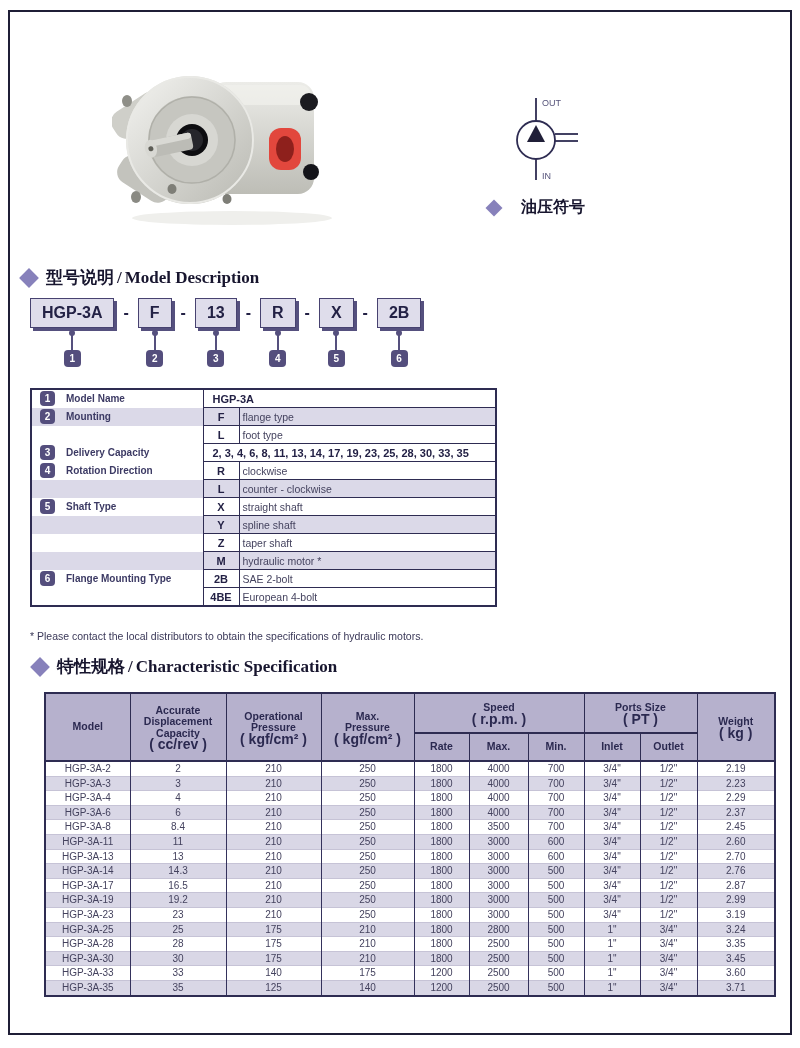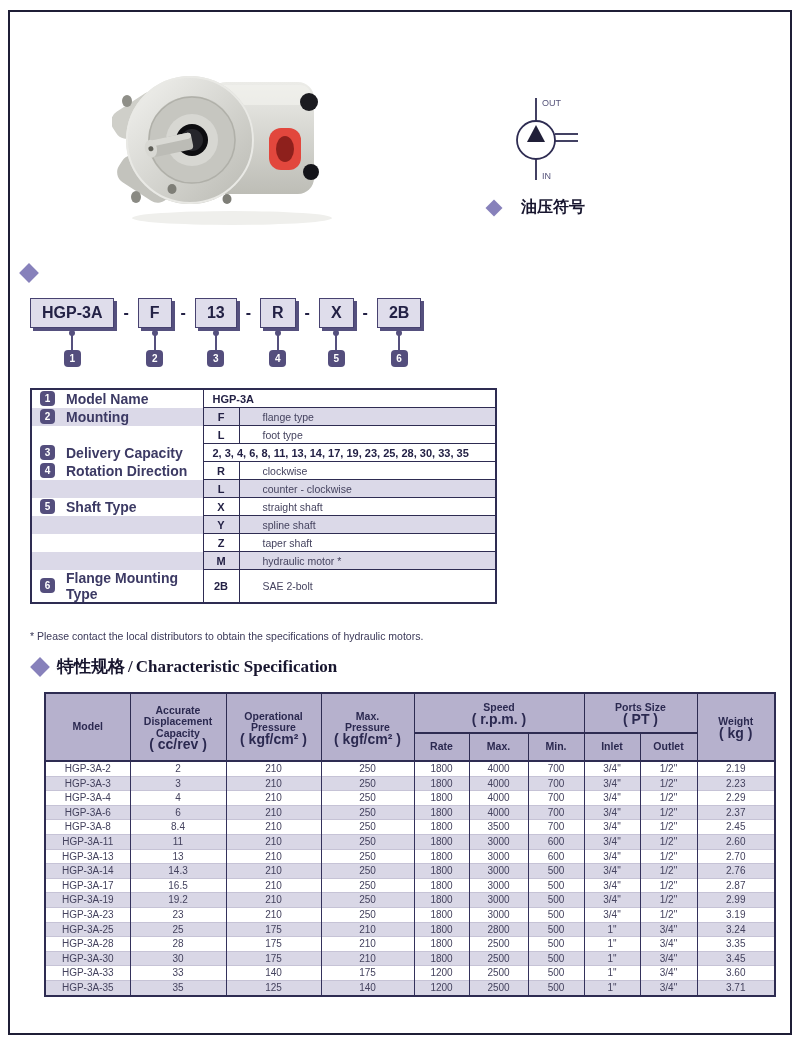--- a/index.html
+++ b/index.html
@@ -37,24 +37,24 @@
 
   
   #model-table{position:absolute;left:30px;top:388px;width:465px;border-collapse:collapse;
                table-layout:fixed;border:2px solid #2e2c52;}
   #model-table td{height:17px;font-size:10.5px;vertical-align:middle;padding:0;}
   #model-table td.lbl{padding-left:5px;}
   #model-table .lbl-inner{display:flex;align-items:center;}
   .row-badge{width:15px;height:15px;border-radius:4px;background:#544e7d;color:#fff;
              font-size:10px;font-weight:bold;display:flex;align-items:center;
              justify-content:center;margin:0 11px 0 3px;flex:0 0 auto;}
-  .lbl-text{font-weight:bold;color:#3c3a64;font-size:14px;}
+  .lbl-text{font-weight:bold;color:#3c3a64;font-size:10px;}
   #model-table td.code{border:1px solid #2e2c52;text-align:center;font-weight:bold;
                        color:#232145;font-size:11px;}
-  #model-table td.desc{border:1px solid #2e2c52;padding-left:23px;color:#45435f;}
+  #model-table td.desc{border:1px solid #2e2c52;padding-left:3px;color:#45435f;}
   #model-table td.span2{border:1px solid #2e2c52;padding-left:9px;font-weight:bold;
                         color:#232145;font-size:11px;}
   #model-table td.shaded{background:#dbd9e8;}
   #footnote{position:absolute;left:30px;top:630px;font-size:10.5px;color:#3a3858;}
 
   
   #spec-table{position:absolute;left:44px;top:692px;width:730px;border-collapse:collapse;
               table-layout:fixed;border:2px solid #2e2c52;}
   #spec-table th{background:#b6b1cd;border:1px solid #2e2c52;border-bottom-width:2px;
                  color:#2b2950;vertical-align:middle;padding:2px 6px;}
@@ -124,20 +124,23 @@
   <text x="42" y="89" font-size="9" fill="#55537a" font-family="Liberation Sans, sans-serif" id="sym-in">IN</text>
 </svg>
 
 <div id="symbol-caption">
   <span class="diamond small"></span>
   <span class="cap-text">油压符号</span>
 </div>
 
 <div class="sec-head" style="left:20px;top:266px;">
   <span class="diamond"></span>
+  <span class="sec-title">
+    <span>型号说明</span><span class="slash">/</span><span>Model Description</span>
+  </span>
 </div>
 
 <div id="code-strip">
     <div class="code-seg">
       <div class="code-box">HGP-3A</div>
       <div class="code-stem">
         <div class="code-dot"></div>
       </div>
       <div class="code-badge">1</div>
     </div>
@@ -276,20 +279,27 @@
       <tr>
         <td class="lbl">
           <div class="lbl-inner">
             <span class="row-badge">6</span>
             <span class="lbl-text">Flange Mounting Type</span>
           </div>
         </td>
         <td class="code">2B</td>
         <td class="desc">SAE 2-bolt</td>
       </tr>
+      <tr>
+        <td class="lbl">
+          <div class="lbl-inner"></div>
+        </td>
+        <td class="code">4BE</td>
+        <td class="desc">European 4-bolt</td>
+      </tr>
     </tbody>
 </table>
 
 <div id="footnote">* Please contact the local distributors to obtain the specifications of hydraulic motors.</div>
 
 <div class="sec-head" style="left:31px;top:655px;">
   <span class="diamond"></span>
   <span class="sec-title">
     <span>特性规格</span><span class="slash">/</span><span>Characteristic Specification</span>
   </span>

